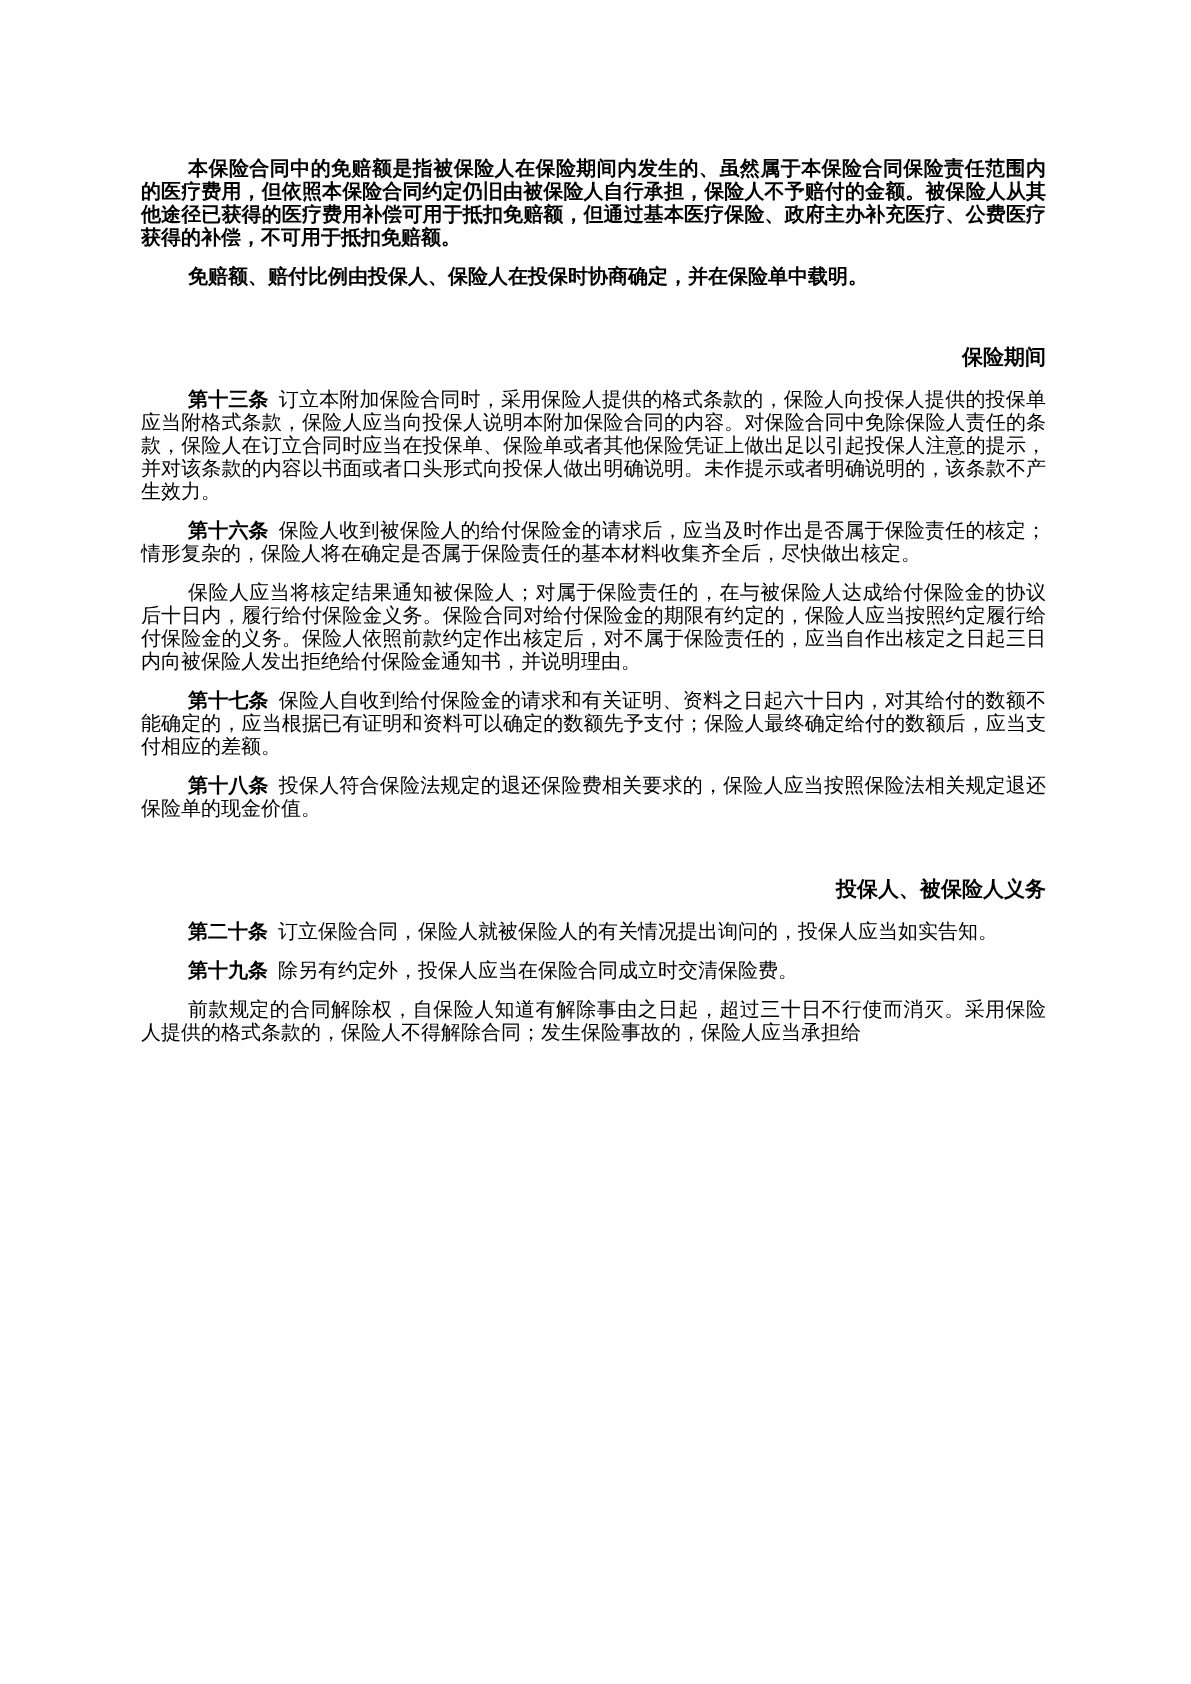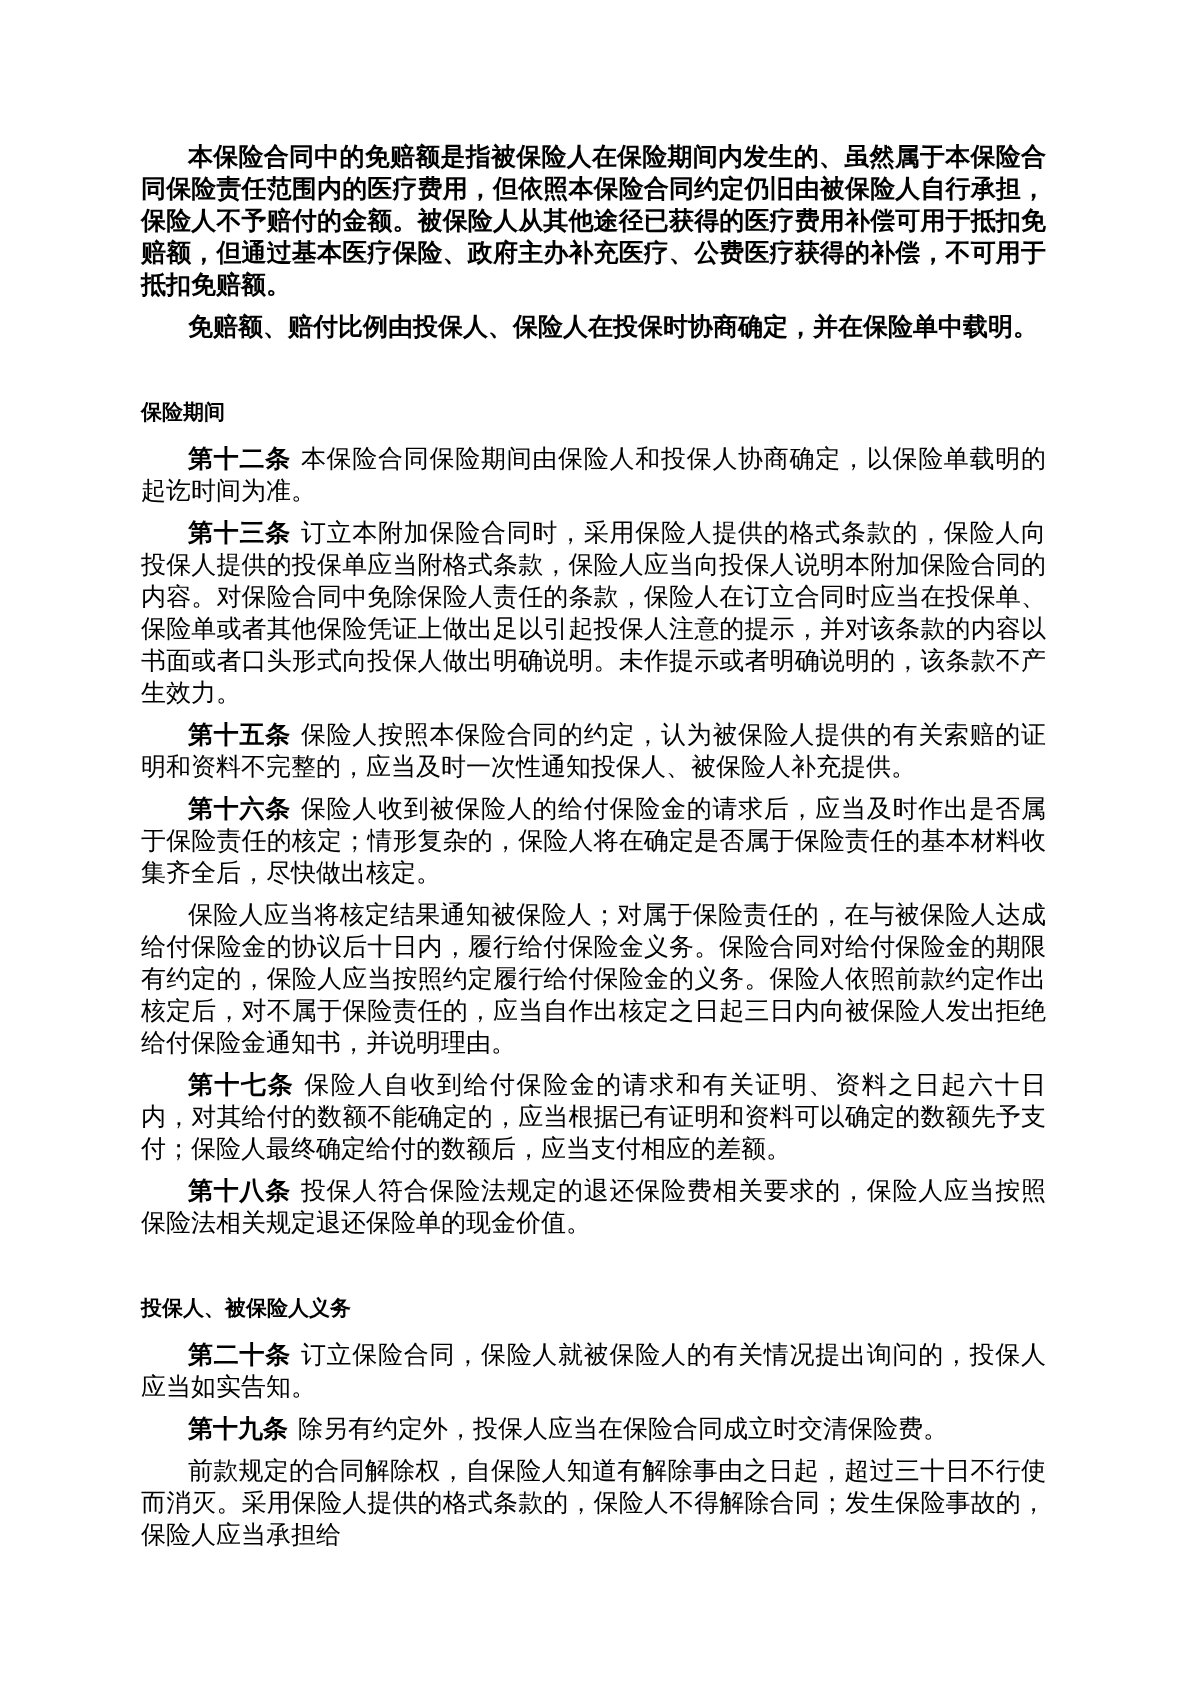--- a/index.html
+++ b/index.html
@@ -15,61 +15,59 @@
     font-family: "Liberation Serif", "DejaVu Serif", serif;
   }
   .doc-page {
     box-sizing: border-box;
     width: 1191px;
     height: 1684px;
     padding: 141px 145px 0 141px;
     overflow: hidden;
   }
   .para {
-    margin: 0 0 10px 0;
-    font-size: 25px;
-    line-height: 32px;
+    margin: 16px 0 10px 0;
+    font-size: 20px;
+    line-height: 23px;
     text-align: justify;
     text-indent: 47px;
     text-justify: inter-ideograph;
   }
   .para.bold {
     font-weight: bold;
   }
   .art-label {
     font-weight: bold;
     margin-right: 10px;
   }
   .section-heading {
     margin: 55px 0 16px 0;
     font-size: 21px;
     line-height: 29px;
     font-weight: bold;
-    text-align: left;
+    text-align: right;
     text-indent: 0;
   }
 </style>
 </head>
 <body>
 
 <div class="doc-page">
 
   <p class="para bold">本保险合同中的免赔额是指被保险人在保险期间内发生的、虽然属于本保险合同保险责任范围内的医疗费用，但依照本保险合同约定仍旧由被保险人自行承担，保险人不予赔付的金额。被保险人从其他途径已获得的医疗费用补偿可用于抵扣免赔额，但通过基本医疗保险、政府主办补充医疗、公费医疗获得的补偿，不可用于抵扣免赔额。</p>
 
   <p class="para bold">免赔额、赔付比例由投保人、保险人在投保时协商确定，并在保险单中载明。</p>
 
   <h3 class="section-heading">保险期间</h3>
 
-  <p class="para"><span class="art-label">第十二条</span><span>本保险合同保险期间由保险人和投保人协商确定，以保险单载明的起讫时间为准。</span></p>
 
 
   <p class="para"><span class="art-label">第十三条</span><span>订立本附加保险合同时，采用保险人提供的格式条款的，保险人向投保人提供的投保单应当附格式条款，保险人应当向投保人说明本附加保险合同的内容。对保险合同中免除保险人责任的条款，保险人在订立合同时应当在投保单、保险单或者其他保险凭证上做出足以引起投保人注意的提示，并对该条款的内容以书面或者口头形式向投保人做出明确说明。未作提示或者明确说明的，该条款不产生效力。</span></p>
 
 
-  <p class="para"><span class="art-label">第十五条</span><span>保险人按照本保险合同的约定，认为被保险人提供的有关索赔的证明和资料不完整的，应当及时一次性通知投保人、被保险人补充提供。</span></p>
 
   <p class="para"><span class="art-label">第十六条</span><span>保险人收到被保险人的给付保险金的请求后，应当及时作出是否属于保险责任的核定；情形复杂的，保险人将在确定是否属于保险责任的基本材料收集齐全后，尽快做出核定。</span></p>
 
   <p class="para">保险人应当将核定结果通知被保险人；对属于保险责任的，在与被保险人达成给付保险金的协议后十日内，履行给付保险金义务。保险合同对给付保险金的期限有约定的，保险人应当按照约定履行给付保险金的义务。保险人依照前款约定作出核定后，对不属于保险责任的，应当自作出核定之日起三日内向被保险人发出拒绝给付保险金通知书，并说明理由。</p>
 
   <p class="para"><span class="art-label">第十七条</span><span>保险人自收到给付保险金的请求和有关证明、资料之日起六十日内，对其给付的数额不能确定的，应当根据已有证明和资料可以确定的数额先予支付；保险人最终确定给付的数额后，应当支付相应的差额。</span></p>
 
   <p class="para"><span class="art-label">第十八条</span><span>投保人符合保险法规定的退还保险费相关要求的，保险人应当按照保险法相关规定退还保险单的现金价值。</span></p>
 
   <h3 class="section-heading">投保人、被保险人义务</h3>

